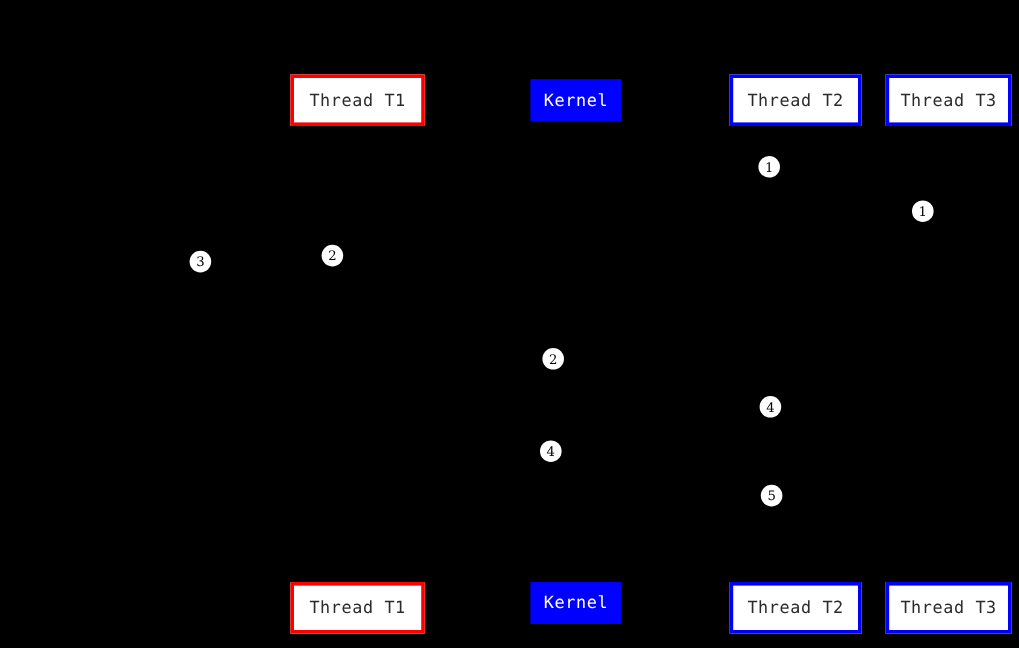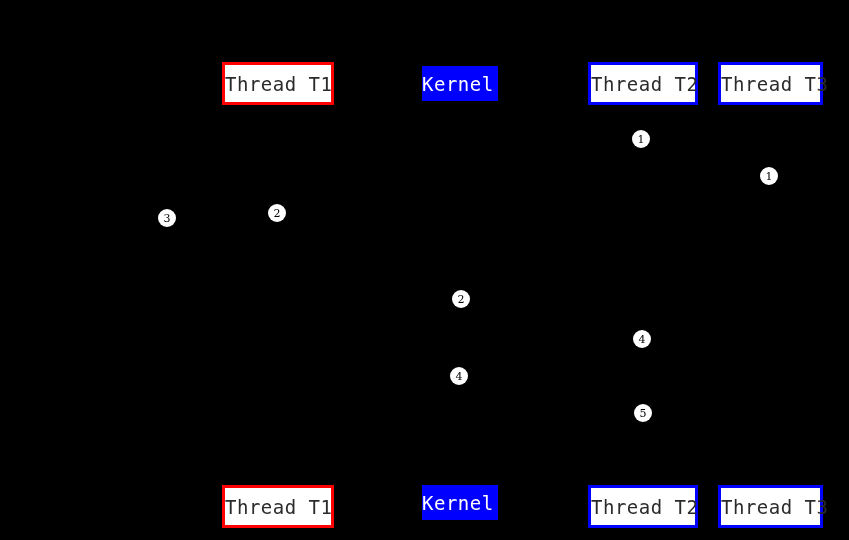--- a/index.html
+++ b/index.html
@@ -27,25 +27,26 @@
     background: #000000;
     z-index: 1;
   }
 
   
   .participant {
     position: absolute;
     box-sizing: border-box;
     display: flex;
     align-items: center;
-    justify-content: flex-start;
-    font-size: 19px;
+    justify-content: center;
+    font-size: 14px;
     letter-spacing: 0.5px;
     white-space: nowrap;
     z-index: 3;
+    margin-left: 20px;
   }
 
   .participant.outlined {
     background: #ffffff;
     color: #2b2b2b;
     border-style: solid;
     border-width: 3px;
   }
 
   .participant.filled {

